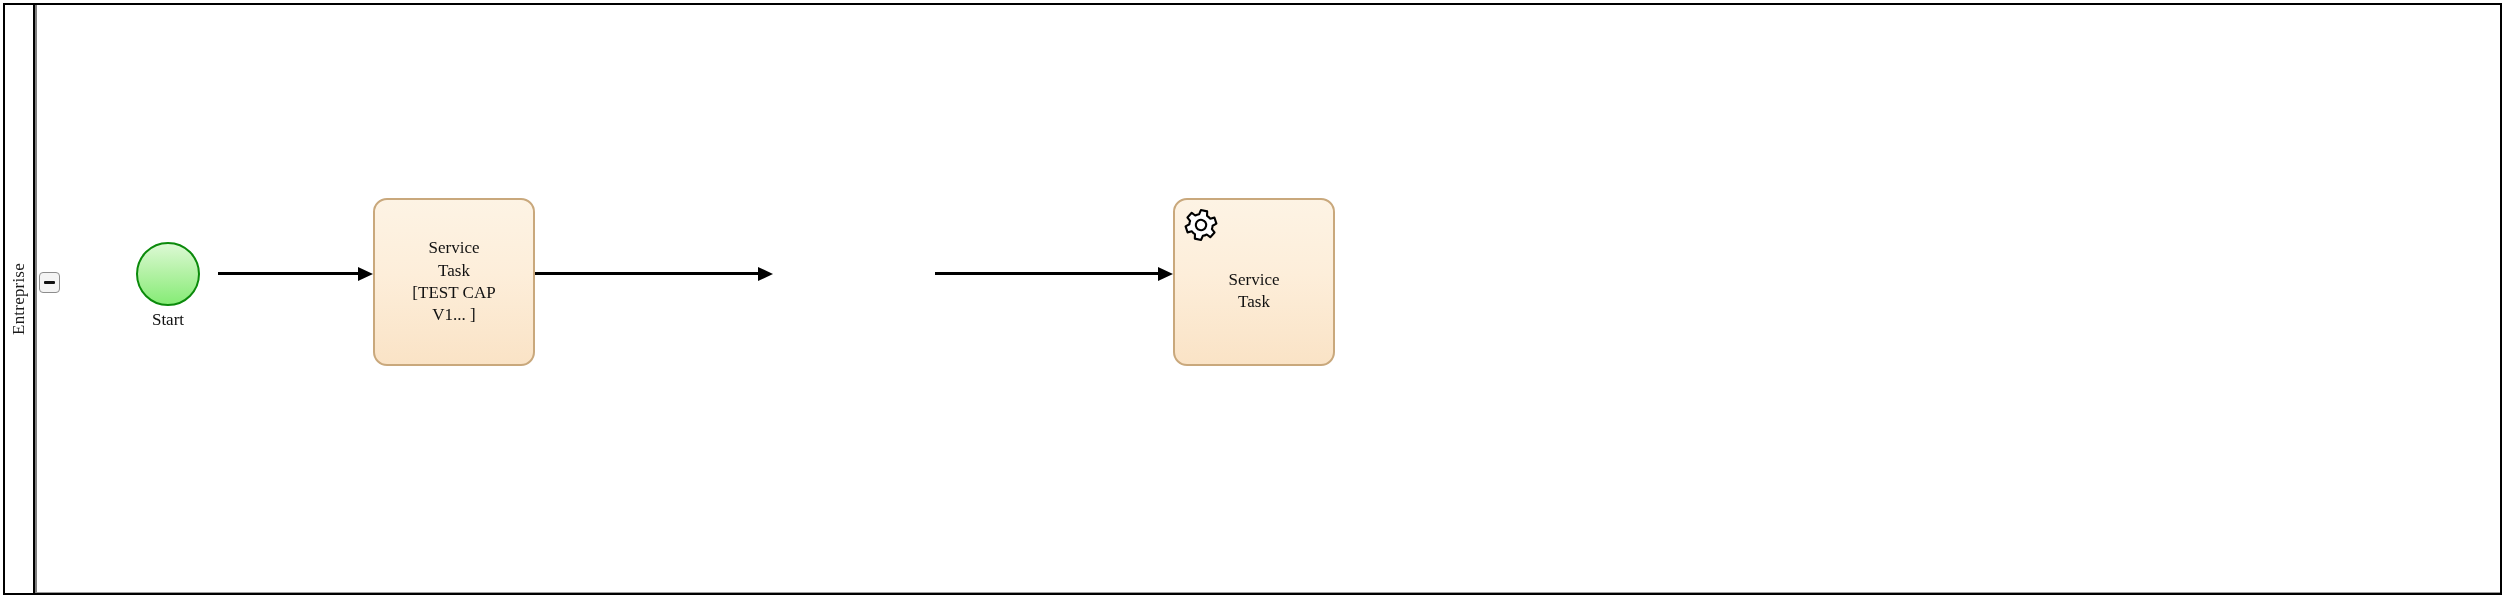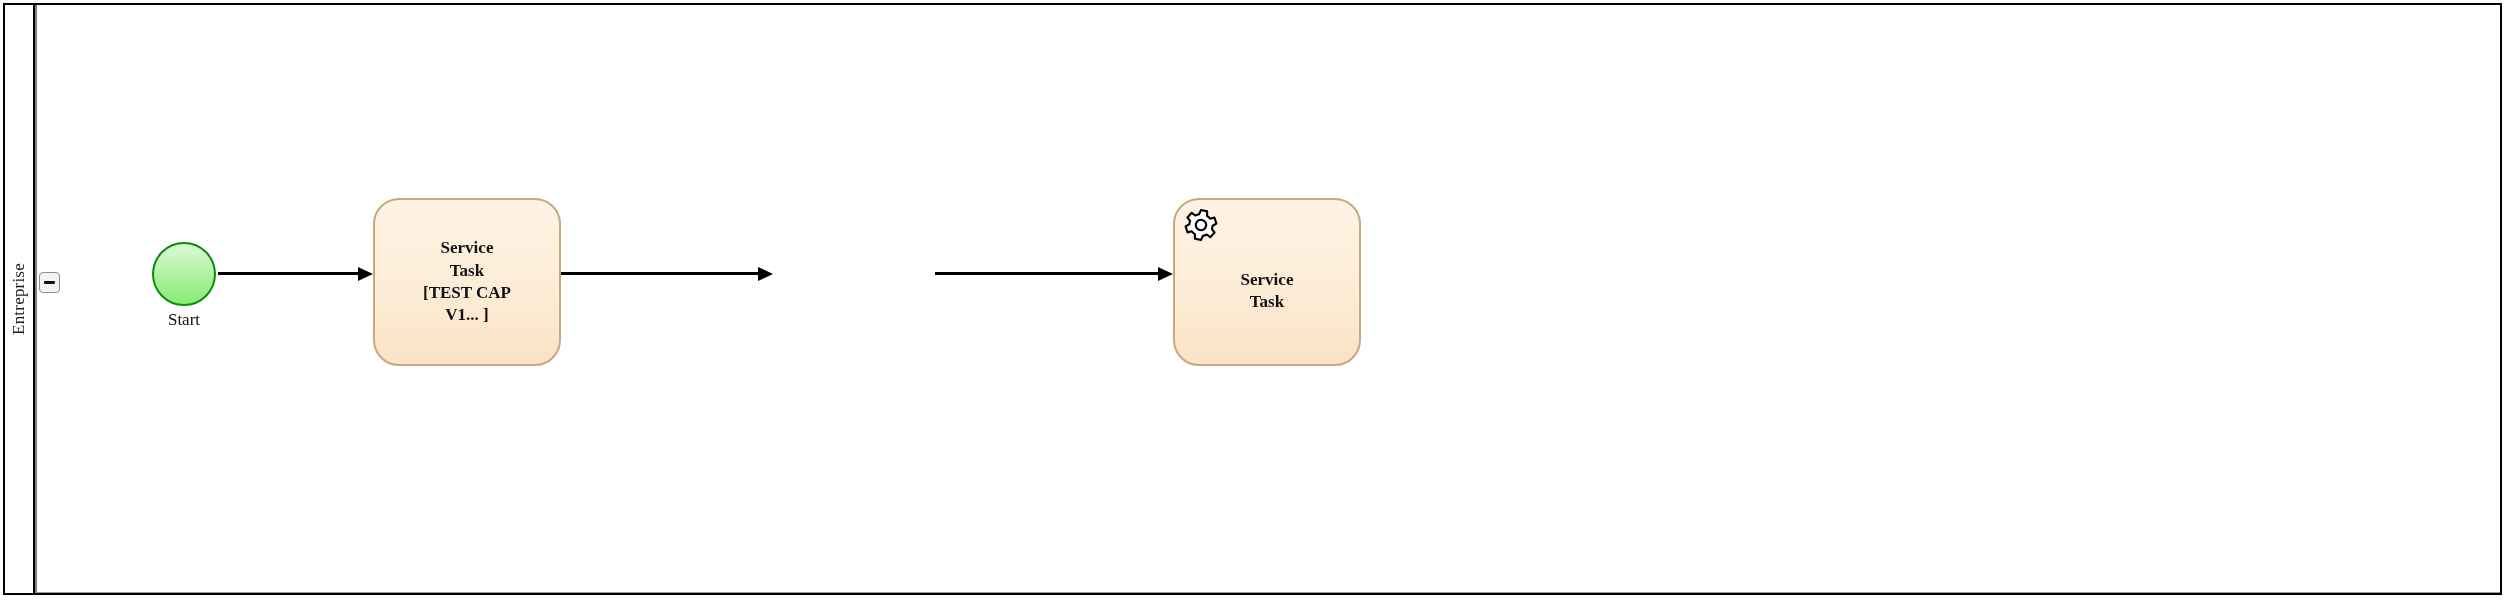--- a/index.html
+++ b/index.html
@@ -89,21 +89,21 @@
   .collapse-btn .minus {
     width: 11px;
     height: 3.5px;
     background: #111111;
     border-radius: 1px;
   }
 
   
   .start-event {
     position: absolute;
-    left: 152px;
+    left: 136px;
     top: 242px;
     width: 64px;
     height: 64px;
   }
   .start-circle {
     width: 64px;
     height: 64px;
     border-radius: 50%;
     border: 2px solid #0b8a0b;
     box-sizing: border-box;
@@ -117,27 +117,26 @@
     text-align: center;
     font-size: 17px;
     color: #111111;
     white-space: nowrap;
   }
 
   
   .task {
     position: absolute;
     top: 198px;
-    width: 188px;
+    width: 162px;
     height: 168px;
     border: 2px solid #c9a87c;
-    border-radius: 26px;
+    border-radius: 14px;
     box-sizing: border-box;
     background: linear-gradient(to bottom, #fdf3e4 0%, #fdeeda 45%, #fae3c6 100%);
-    font-weight: bold;
   }
   .task-label {
     position: absolute;
     left: 0;
     right: 0;
     top: 0;
     bottom: 0;
     display: flex;
     align-items: center;
     justify-content: center;

